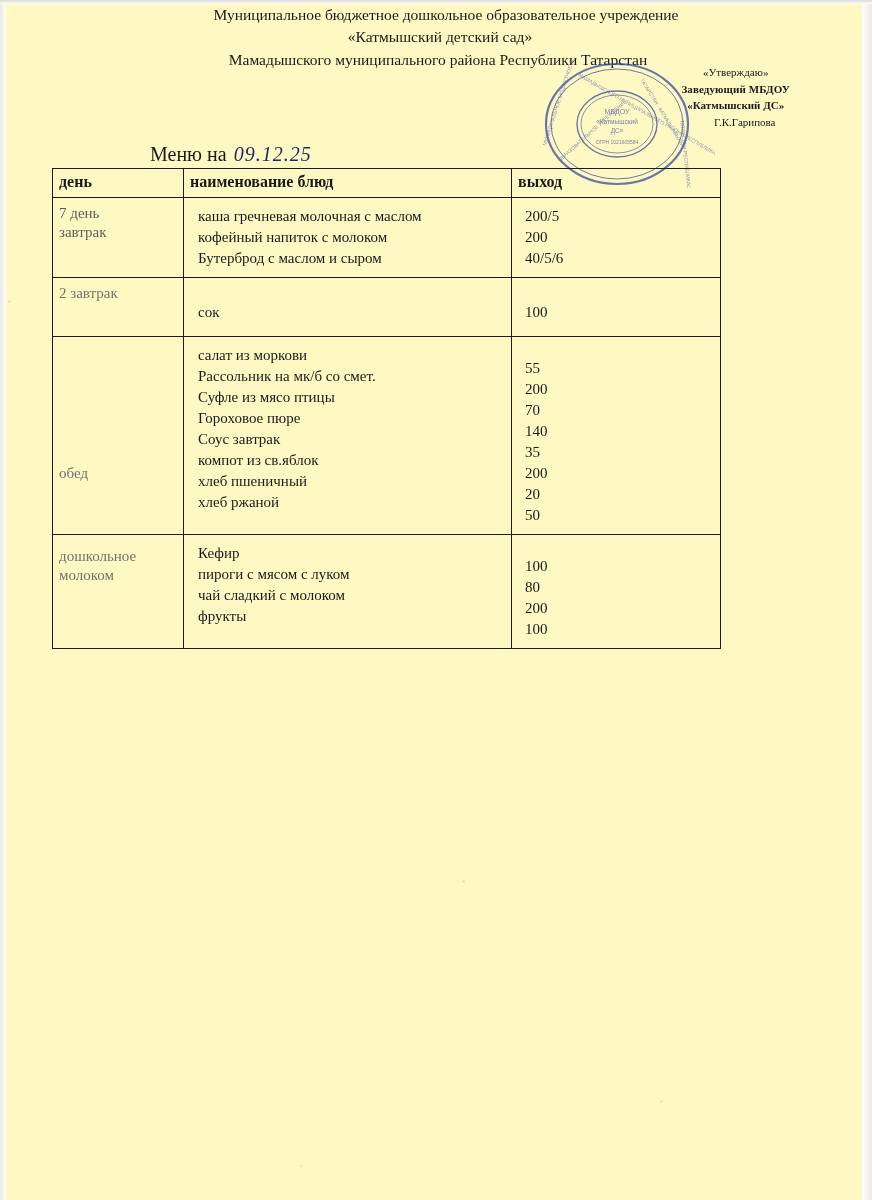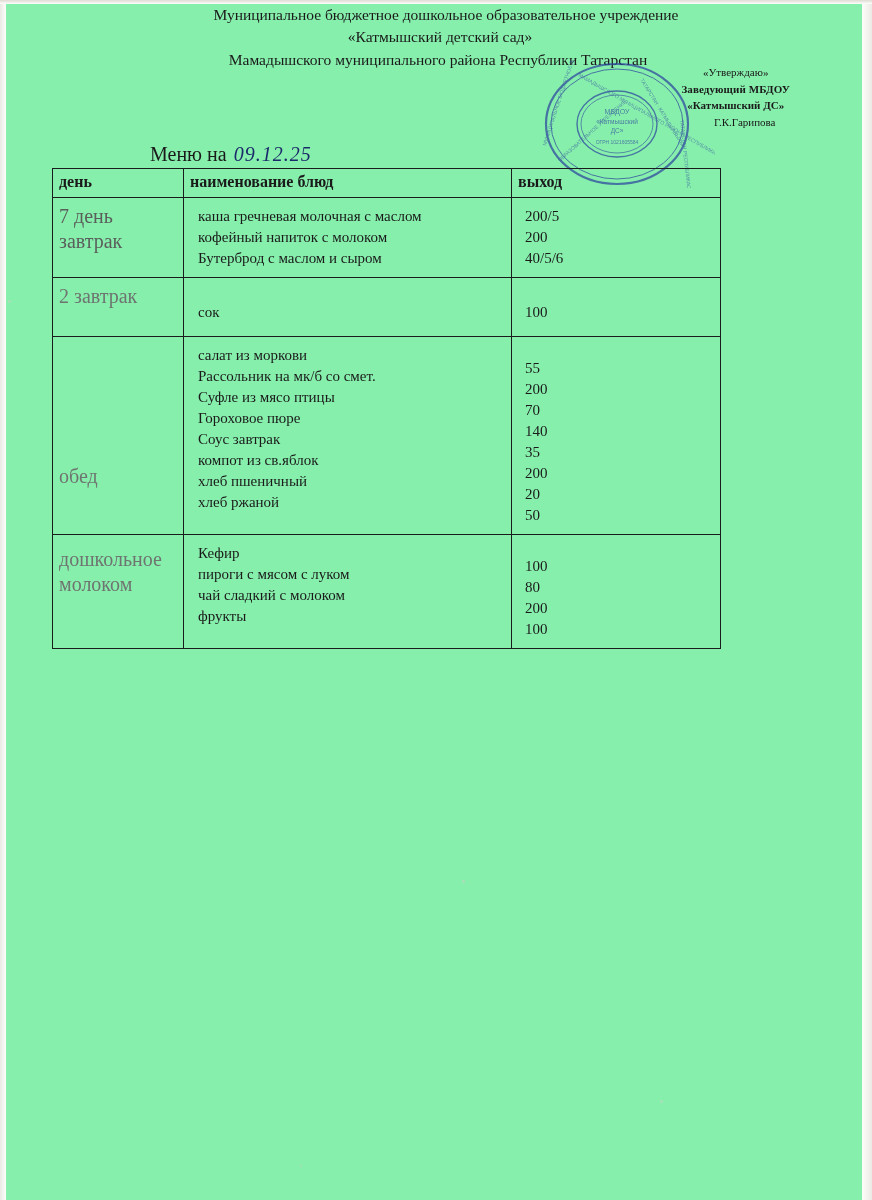--- a/index.html
+++ b/index.html
@@ -13,21 +13,21 @@
     position: relative;
     font-family: "Liberation Serif", serif;
     color: #1a1a1a;
     overflow: hidden;
   }
 
   
   .page {
     position: absolute;
     inset: 0;
-    background: #86efac;
+    background: #fef9c3;
   }
   .scan-edge-left {
     position: absolute;
     left: 0; top: 0; bottom: 0;
     width: 6px;
     background: linear-gradient(to right, #e9e9e4, #fdfdfb);
   }
   .scan-edge-right {
     position: absolute;
     right: 0; top: 0; bottom: 0;
@@ -126,21 +126,21 @@
     height: 28px;
     font-weight: bold;
     font-size: 16px;
   }
   .hdr .cell { padding: 4px 0 0 6px; }
 
   .cell { padding: 2px 0 0 6px; }
 
   .day-cell {
     color: #5a5f5c;
-    font-size: 20px;
+    font-size: 15px;
     line-height: 1.25;
     padding: 6px 0 0 6px;
   }
   .day-cell.faded { color: #6e7470; }
 
   .dish-list, .out-list {
     list-style: none;
     margin: 8px;
     padding: 0;
   }

